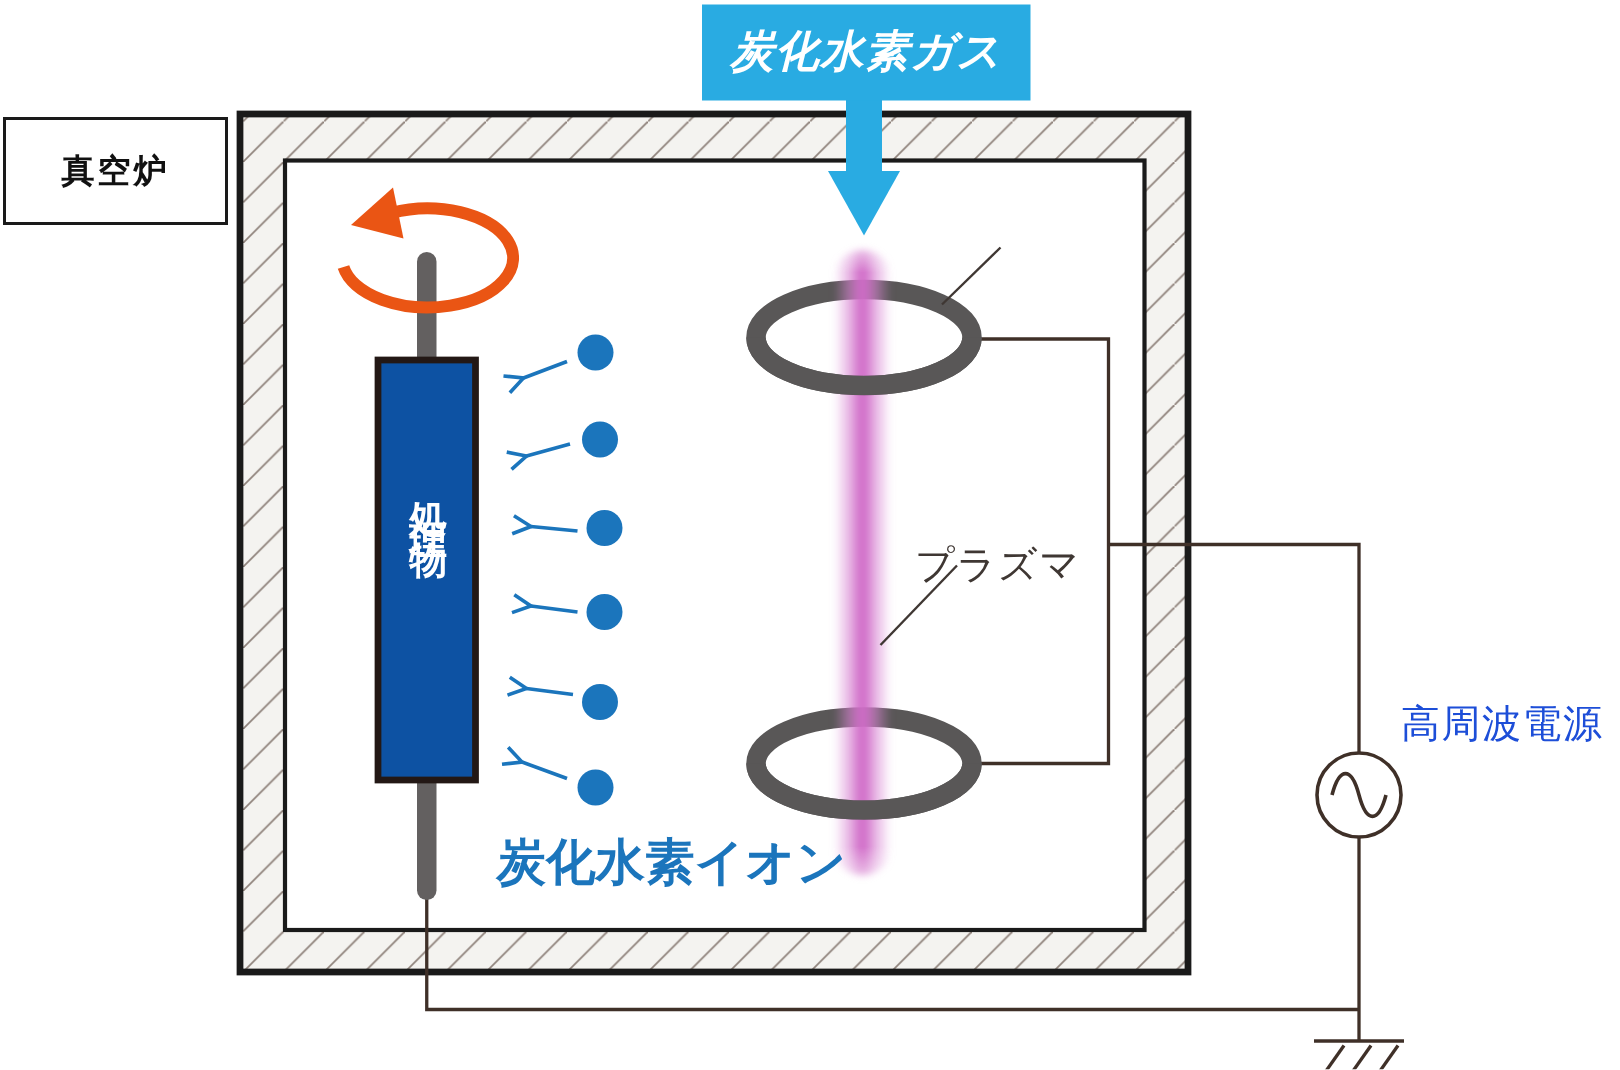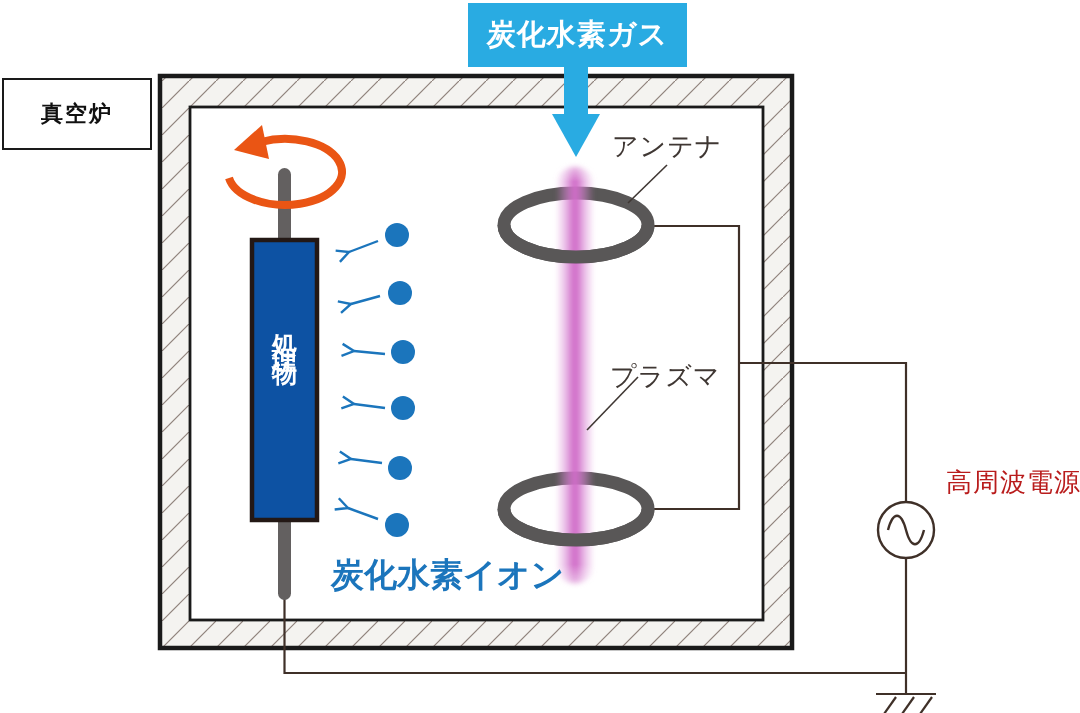--- a/index.html
+++ b/index.html
@@ -12,25 +12,25 @@
   .furnace-title{
     left:2px;top:78px;width:146px;height:68px;
     border:2.5px solid #1a1a1a;background:#fff;
     display:flex;align-items:center;justify-content:center;
     font-size:22px;font-weight:bold;color:#111;letter-spacing:2px;
   }
   .gas-box{
     left:468px;top:3px;width:219px;height:64px;
     background:var(--gas_blue,#29abe2);
     display:flex;align-items:center;justify-content:center;
-    font-size:29px;font-weight:bold;color:#fff;letter-spacing:1px;
+    font-size:29px;font-weight:bold;color:#fff;letter-spacing:1px;font-style:italic;
   }
   .antenna-label{left:612px;top:129px;font-size:26px;color:#3f3733;letter-spacing:1px;}
   .plasma-label{left:610px;top:359px;font-size:26px;color:#3f3733;letter-spacing:1px;}
-  .power-label{left:934px;top:465px;font-size:26px;color:#b91c1c;letter-spacing:1px;margin-left:12px;}
+  .power-label{left:934px;top:465px;font-size:26px;color:#1d4ed8;letter-spacing:1px;}
   .ion-label{left:331px;top:553px;font-size:33px;font-weight:bold;color:var(--ion_blue,#1b75bc);}
   .workpiece-label{
     left:272px;top:315px;width:26px;
     writing-mode:vertical-rl;text-orientation:upright;
     font-size:25px;font-weight:bold;color:#fff;letter-spacing:13px;line-height:26px;
   }
   
   .wall-outer{fill:url(#hatch);stroke:#1a1a1a;stroke-width:4.5;}
   .wall-inner{fill:#ffffff;stroke:#1a1a1a;stroke-width:2.8;}
   .wire{fill:none;stroke:var(--wire_dark,#3f3028);stroke-width:2.2;}
@@ -141,18 +141,17 @@
       <path class="ion-line" marker-end="url(#ionHead)" d="M382,463 L351,459"></path>
       <path class="ion-line" marker-end="url(#ionHead)" d="M378,519 L348,508"></path>
     </g>
 
     <path class="leader" d="M667,165 L628,203"></path>
     <path class="leader" d="M638,377 L587,430"></path>
   </svg>
 
   <div class="label furnace-title">真空炉</div>
   <div class="label gas-box">炭化水素ガス</div>
-  <div class="label antenna-label">アンテナ</div>
   <div class="label plasma-label">プラズマ</div>
   <div class="label power-label">高周波電源</div>
   <div class="label ion-label">炭化水素イオン</div>
   <div class="label workpiece-label">処理物</div>
 </div>
 
 </body></html>

